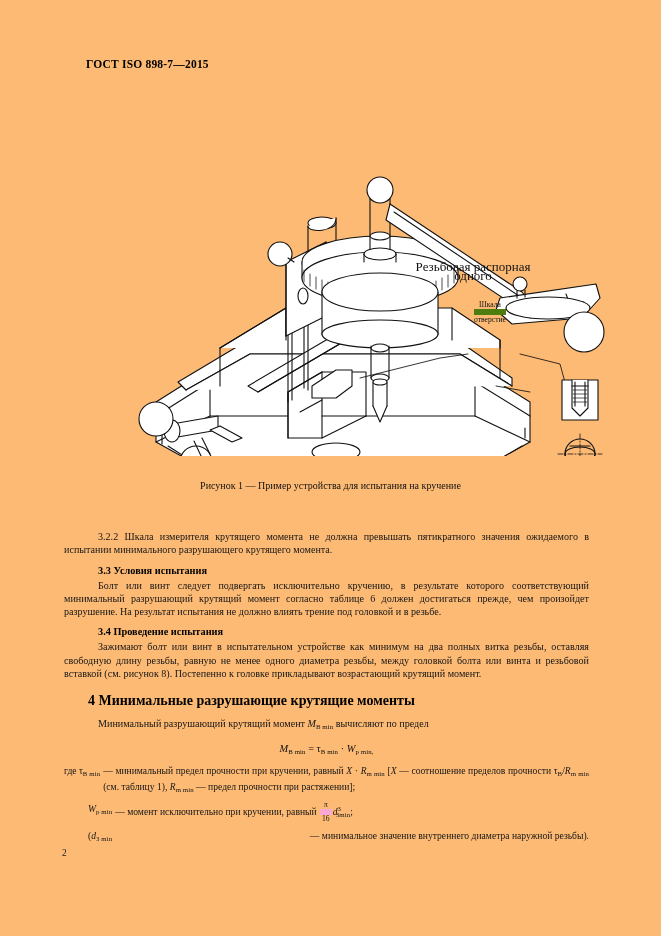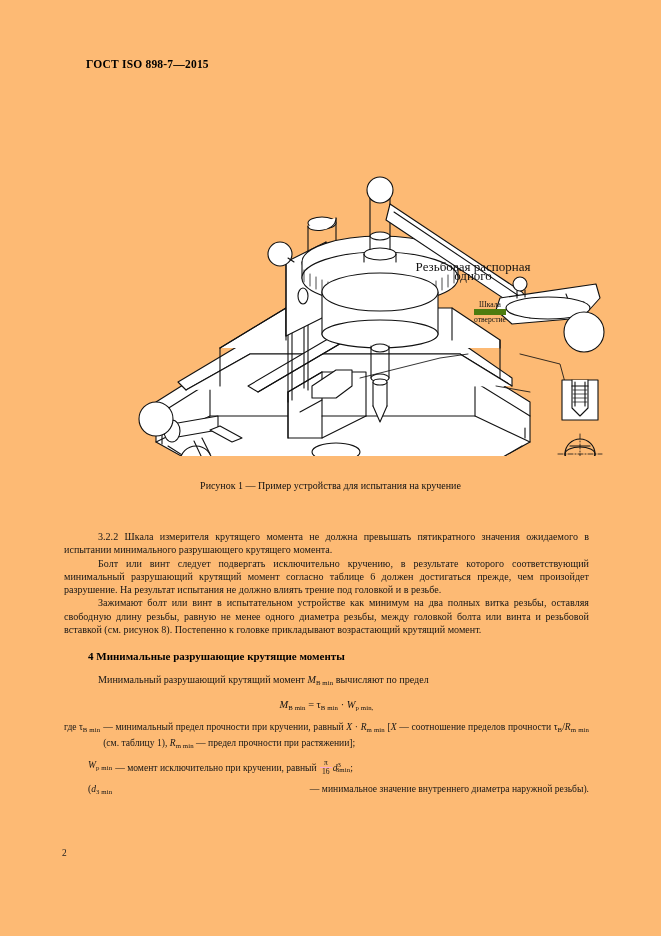--- a/index.html
+++ b/index.html
@@ -67,21 +67,21 @@
   h3.head {
     margin: 7px 0 1px 0;
     font-size: 10.3px;
     font-weight: bold;
     text-indent: 34px;
     line-height: 14px;
     color: #000;
   }
   h2.head2 {
     margin: 13px 0 9px 0;
-    font-size: 11px;
+    font-size: 14px;
     font-weight: bold;
     text-indent: 24px;
     line-height: 15px;
     color: #000;
   }
 
   
   .formula-line {
     text-align: center;
     font-size: 10.4px;
@@ -102,21 +102,21 @@
     display: inline-block;
     vertical-align: middle;
     text-align: center;
     font-size: 7.6px;
     line-height: 1.05;
     margin: 0 1px;
     position: relative;
     top: -1px;
   }
   .frac .num { display: block; padding: 0 2px; }
-  .frac .den { display: block; border-top: 1px solid #f9a8d4; padding: 0 2px; }
+  .frac .den { display: block; border-top: 6px solid #f9a8d4; padding: 0 2px; }
 
   .where-block {
     font-size: 9.6px;
     line-height: 13.4px;
     color: #161616;
     margin-top: 2px;
   }
   .where-row {
     display: flex;
     align-items: flex-start;
@@ -314,22 +314,24 @@
       <span style="border-top:6px solid #4d7c0f; display:inline-block; padding-top:0px;">отверстие</span>
     </div>
   </div>
 
   <div class="fig-caption">Рисунок 1 — Пример устройства для испытания на кручение</div>
 
   <div class="body">
 
     <p class="para">3.2.2 Шкала измерителя крутящего момента не должна превышать пятикратного значения ожидаемого в испытании минимального разрушающего крутящего момента.</p>
 
+    <h3 class="head">3.3  Условия испытания</h3>
     <p class="para">Болт или винт следует подвергать исключительно кручению, в результате которого соответствующий минимальный разрушающий крутящий момент согласно таблице 6 должен достигаться прежде, чем произойдет разрушение. На результат испытания не должно влиять трение под головкой и в резьбе.</p>
 
+    <h3 class="head">3.4  Проведение испытания</h3>
     <p class="para">Зажимают болт или винт в испытательном устройстве как минимум на два полных витка резьбы, оставляя свободную длину резьбы, равную не менее одного диаметра резьбы, между головкой болта или винта и резьбовой вставкой (см. рисунок 8). Постепенно к головке прикладывают возрастающий крутящий момент.</p>
 
     <h2 class="head2">4  Минимальные разрушающие крутящие моменты</h2>
 
     <p class="para" style="text-indent:34px;">
       <span>Минимальный разрушающий крутящий момент </span><span class="it">M</span><span class="sub">B min</span><span> вычисляют по предел</span>
     </p>
 
     <div class="formula-line">
       <span class="it">M</span><span class="sub">B min</span>

